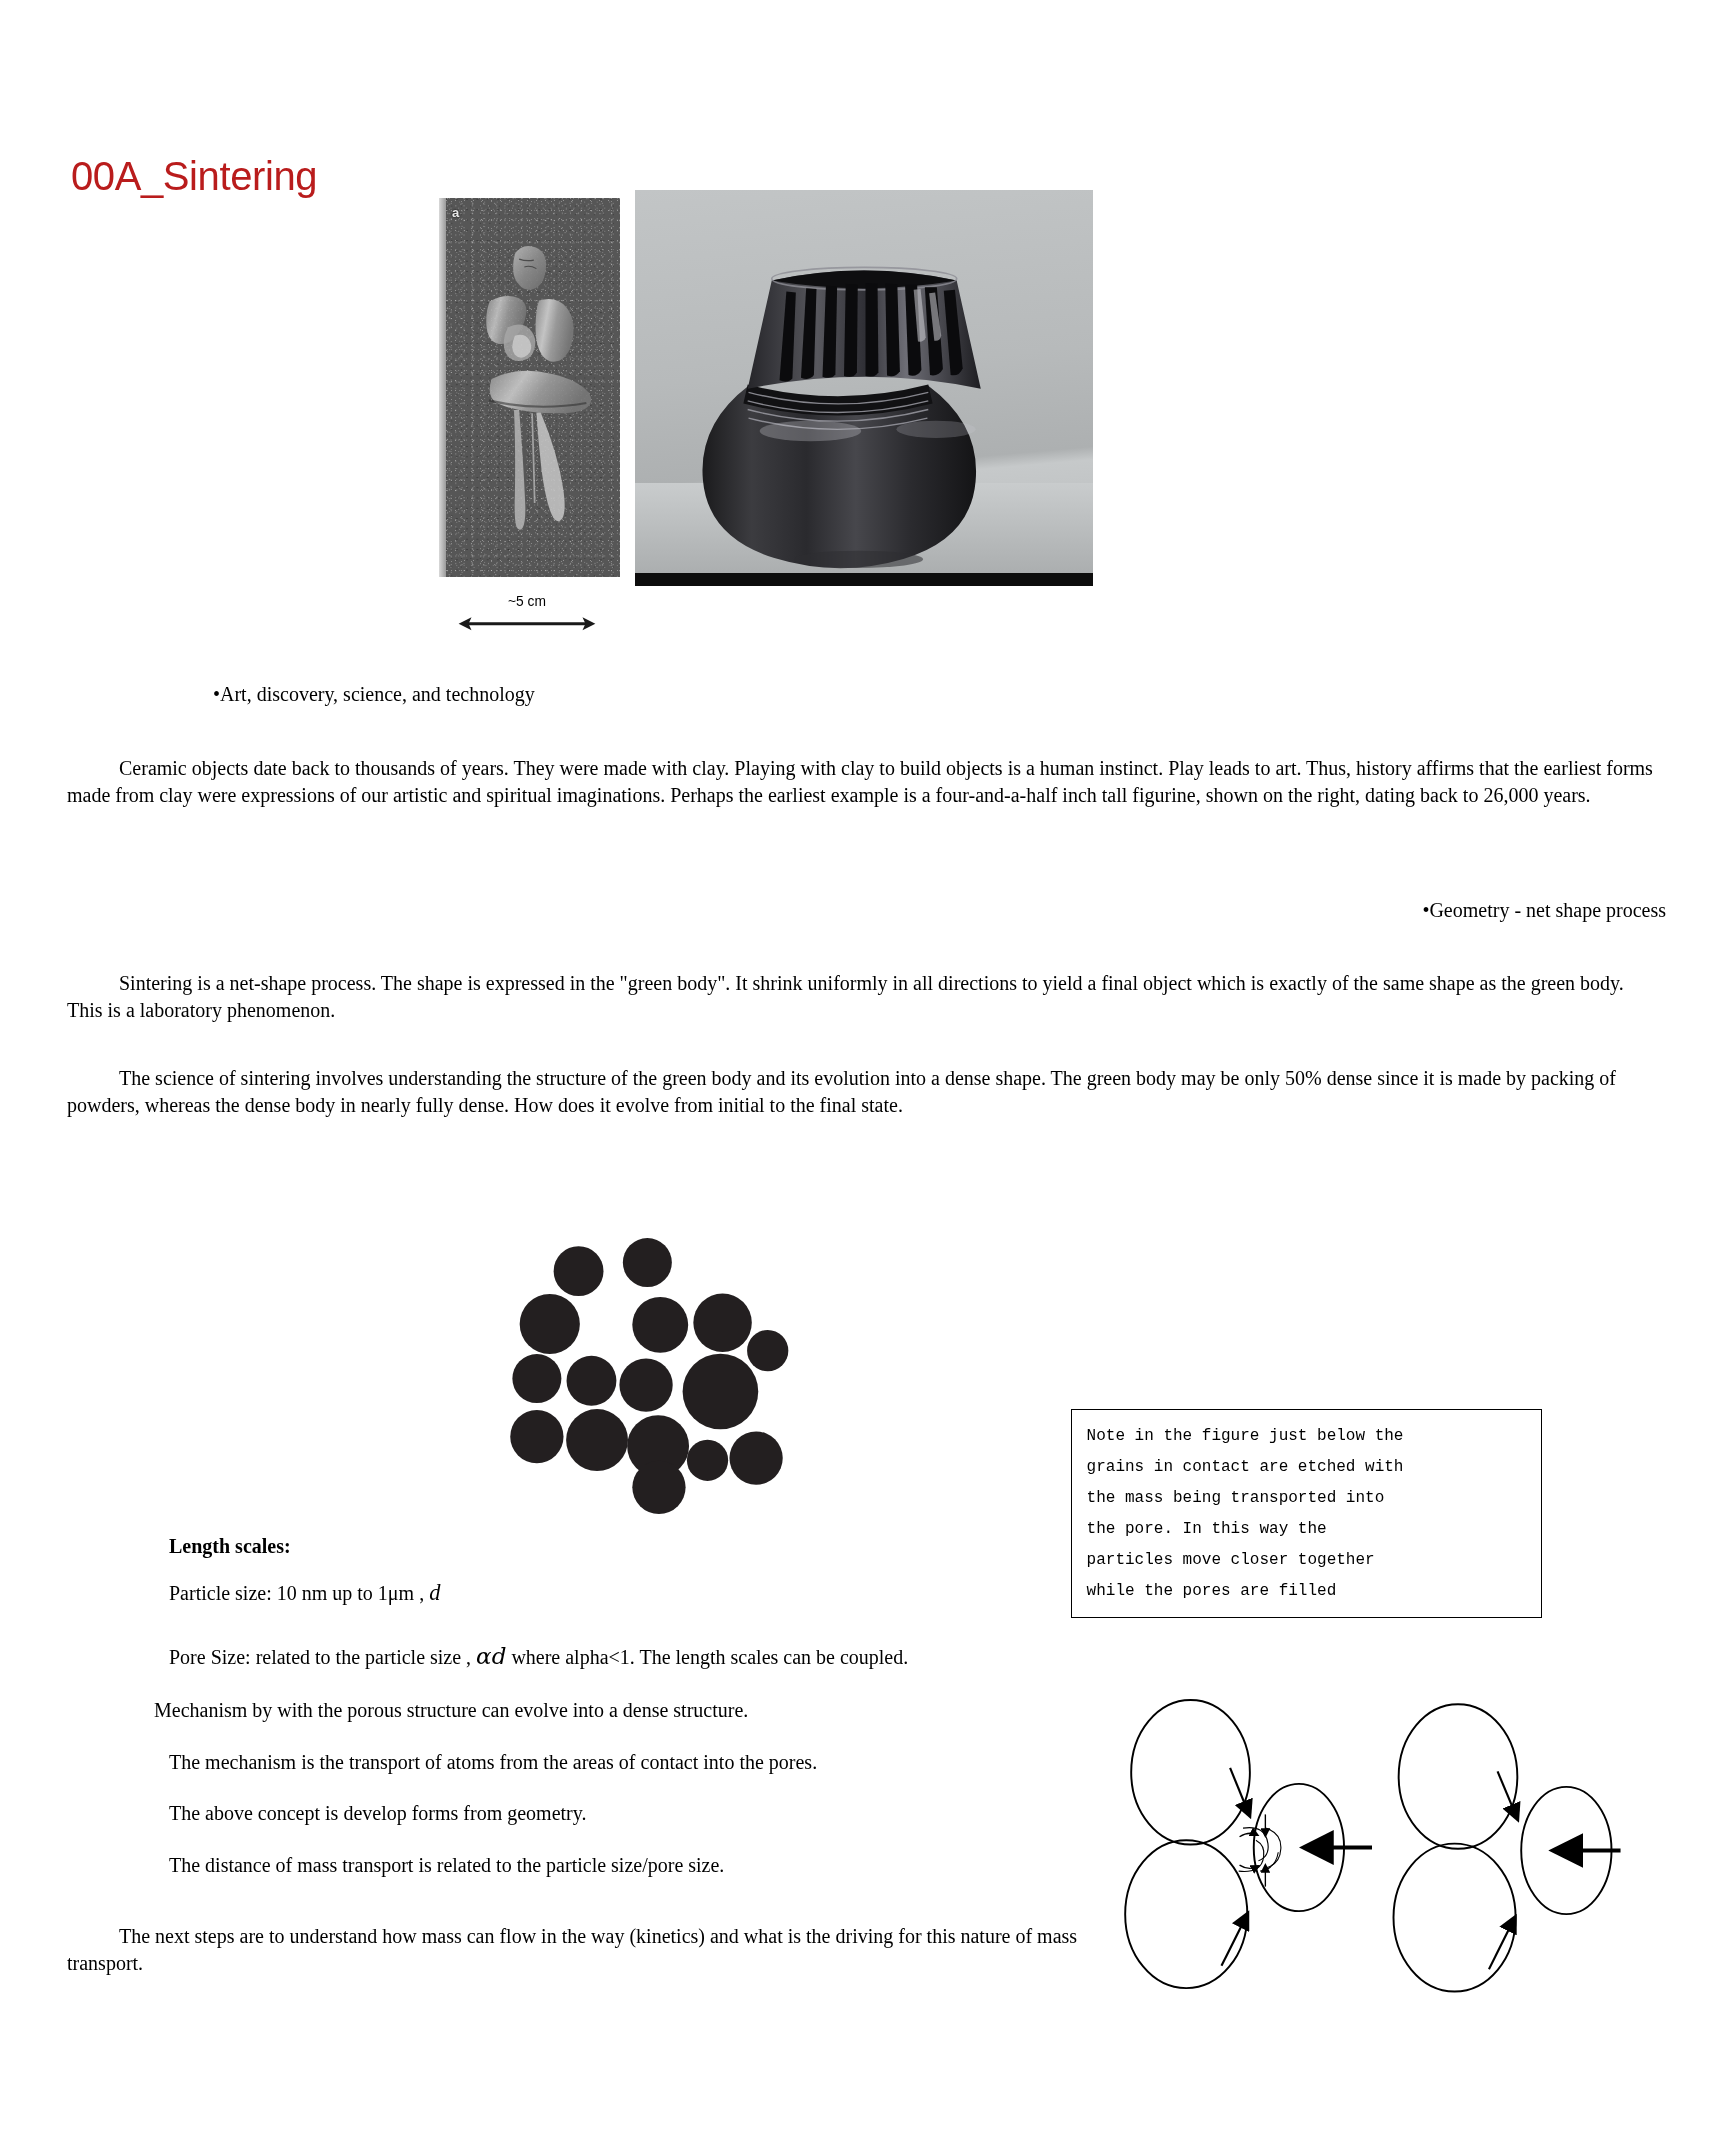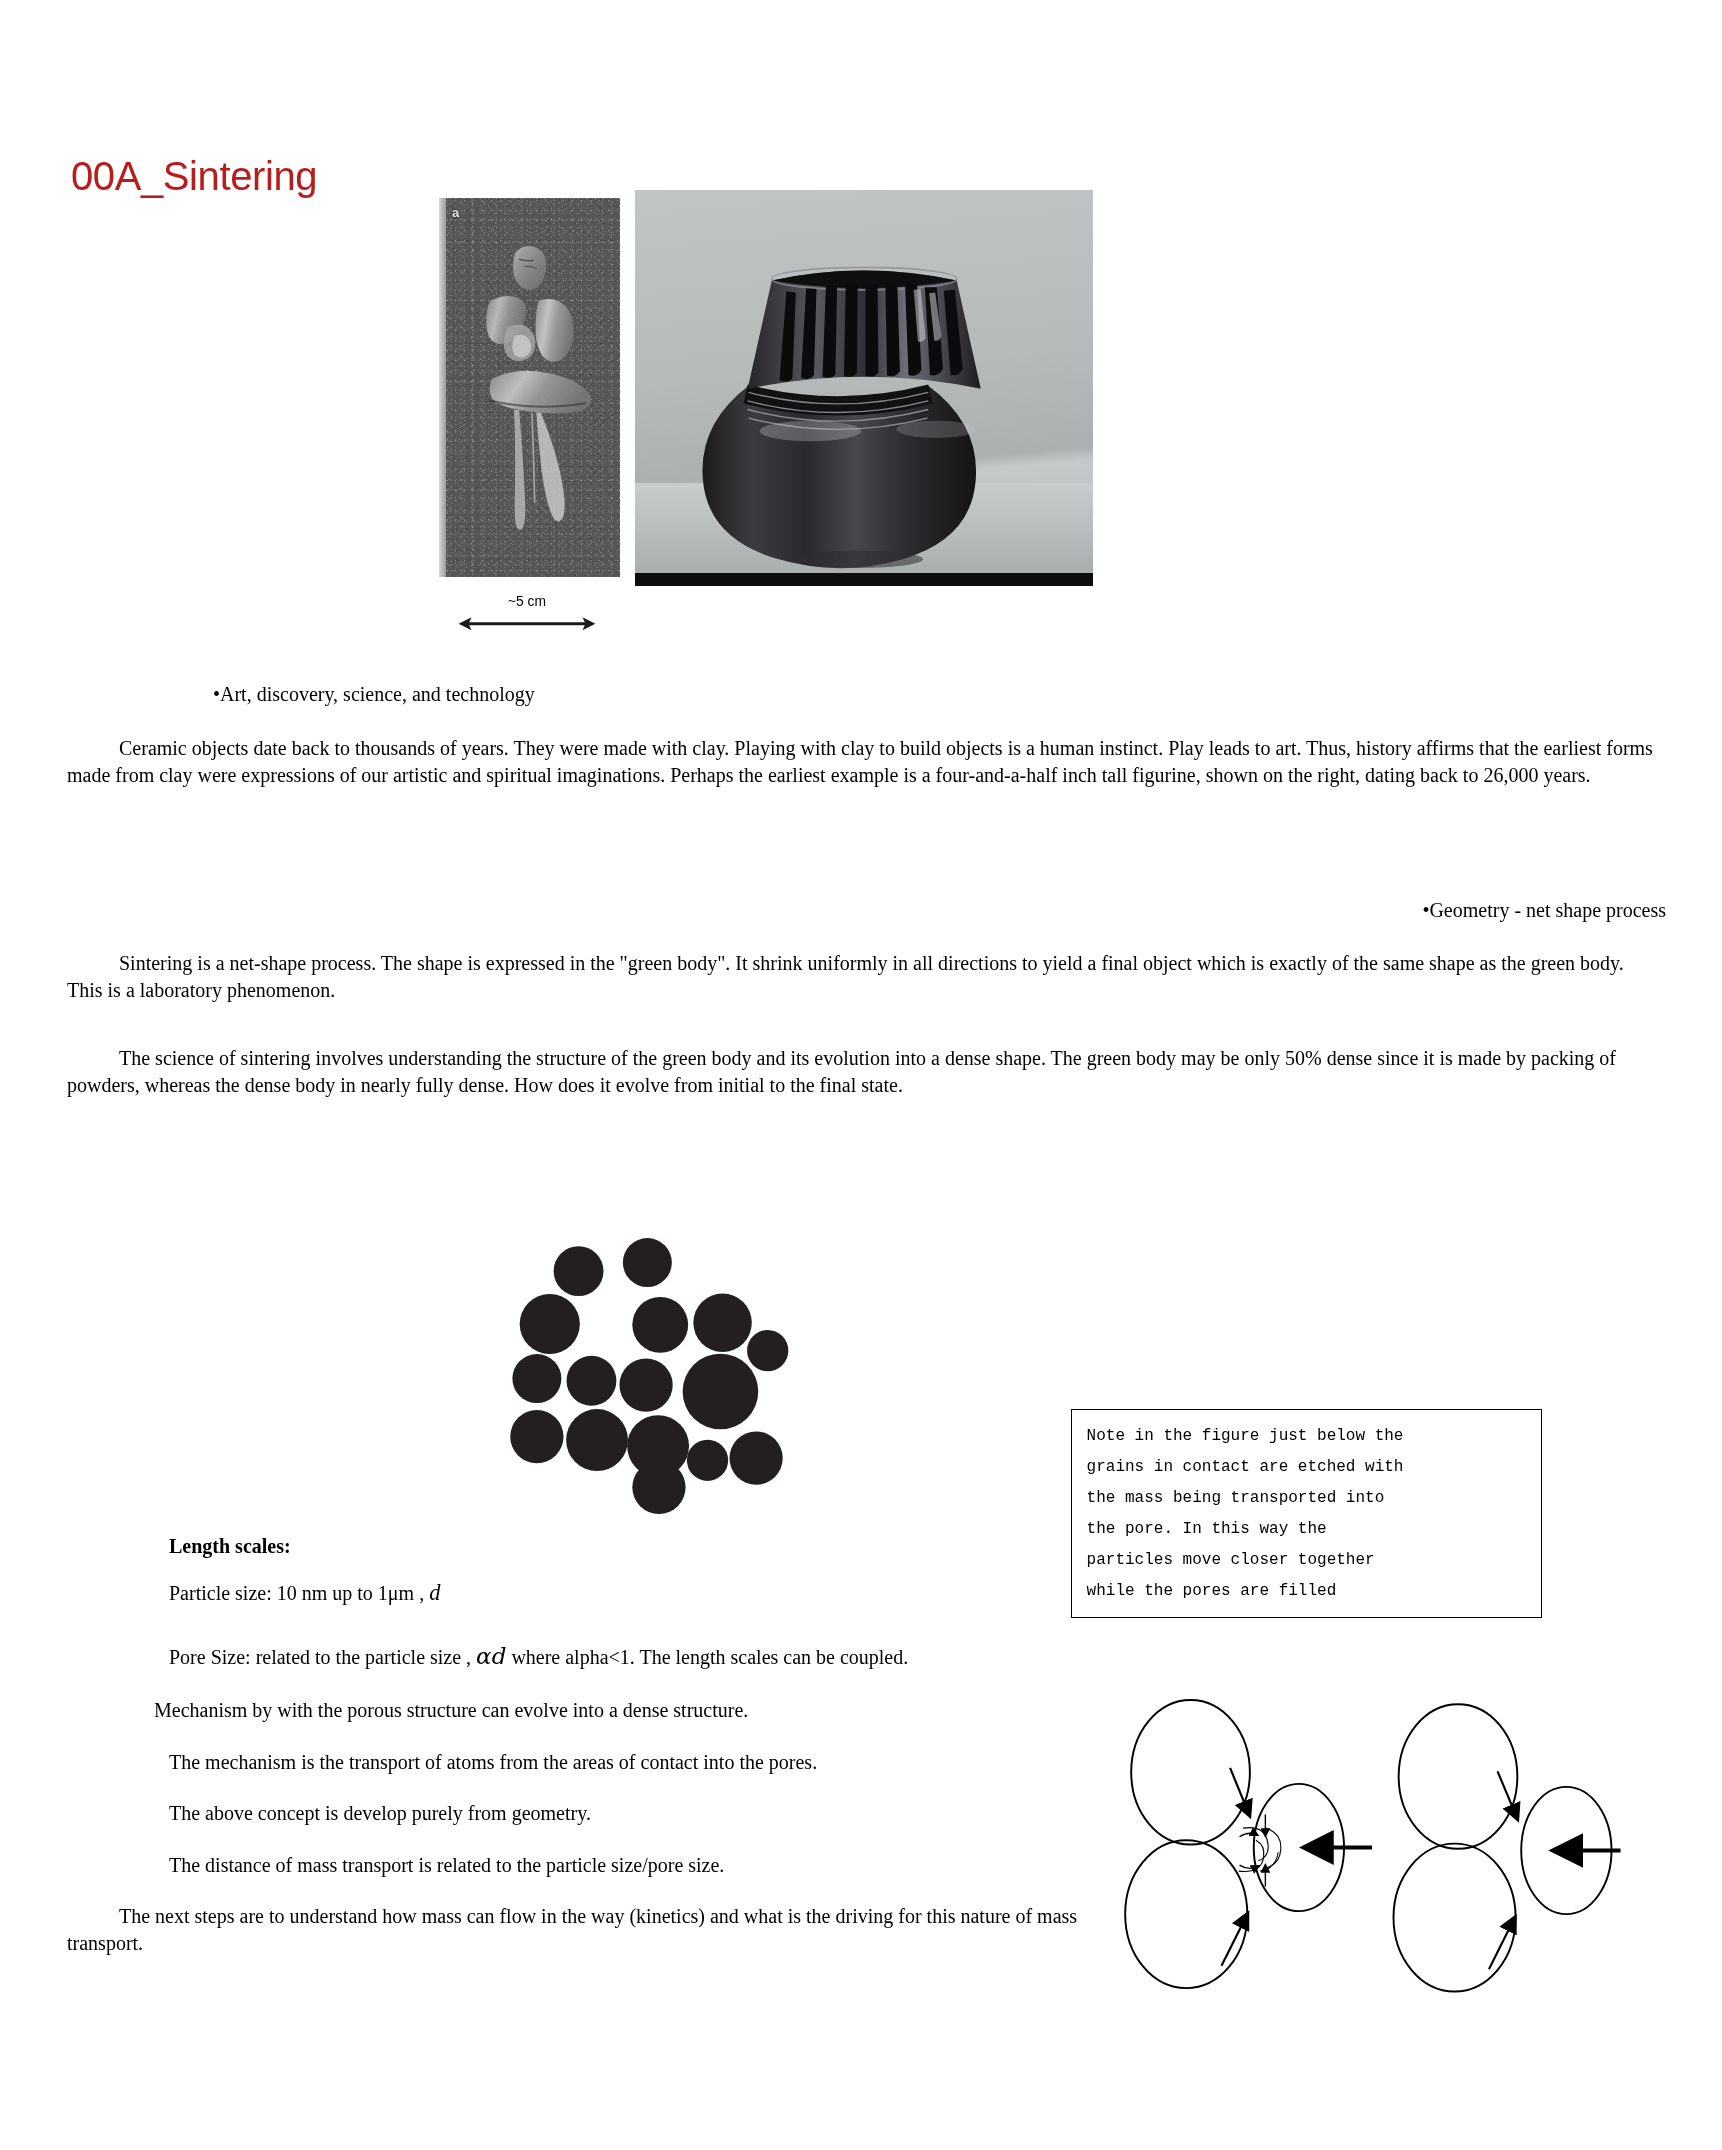--- a/index.html
+++ b/index.html
@@ -93,21 +93,21 @@
   
   .txt{
     position:absolute;
     font-family:"Liberation Serif", serif;
     font-size:20px;
     line-height:27px;
     color:#000;
     text-align:left;
   }
   .bullet-line{ text-indent:0; }
-  .para{ text-indent:52px; }
+  .para{ text-indent:52px;margin-top:20px; }
   .noind{ text-indent:0; }
   .bold{ font-weight:bold; }
   .mathi{ font-family:"Liberation Serif", serif; font-style:italic; font-size:22.4px; }
   .mathg{ font-family:"DejaVu Serif", serif; font-style:italic; font-size:23px; }
 
   
   .particle-cluster{ position:absolute; left:486px; top:1226px; width:327px; height:288px; }
   .particle-cluster svg{ width:100%; height:100%; display:block; }
 
   
@@ -293,21 +293,21 @@
 <div class="txt noind bold" style="left:169px; top:1533px; width:688px;">Length scales:</div>
 
 <div class="txt noind" style="left:169px; top:1579px; width:860px;"><span>Particle size:  10 nm up to 1μm , </span><span class="mathi">d</span></div>
 
 <div class="txt noind" style="left:169px; top:1643px; width:1118px;"><span>Pore Size: related to the particle size , </span><span class="mathg">αd</span><span>  where alpha&lt;1. The length scales can be coupled.</span></div>
 
 <div class="txt noind" style="left:154px; top:1697px; width:989px;">Mechanism  by with the porous structure can evolve into a dense structure.</div>
 
 <div class="txt noind" style="left:169px; top:1749px; width:989px;">The mechanism is the transport of atoms from the areas of contact into the pores.</div>
 
-<div class="txt noind" style="left:169px; top:1800px; width:989px;">The above concept is develop purely from geometry.</div>
+<div class="txt noind" style="left:169px; top:1800px; width:989px;">The above concept is develop forms from geometry.</div>
 
 <div class="txt noind" style="left:169px; top:1852px; width:989px;">The distance of mass transport is related to the particle size/pore size.</div>
 
 <div class="txt para" style="left:67px; top:1903px; width:1067px;">The next steps are to understand how mass can flow in the way (kinetics) and what is the driving for this nature of mass transport.</div>
 
 <div class="sphere-diagrams">
   <svg viewBox="0 0 1400 690">
     <defs>
       <marker id="ah" markerWidth="9" markerHeight="9" refX="7" refY="4.5" orient="auto">
         <path d="M0 0 L9 4.5 L0 9 z" fill="#000"></path>

